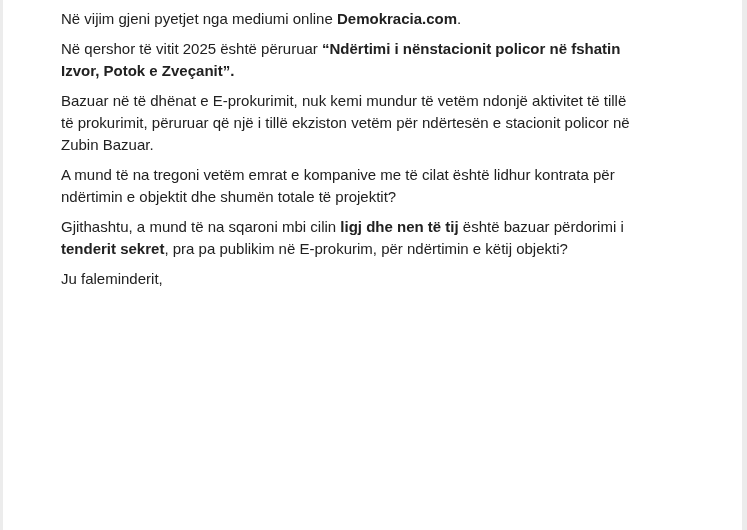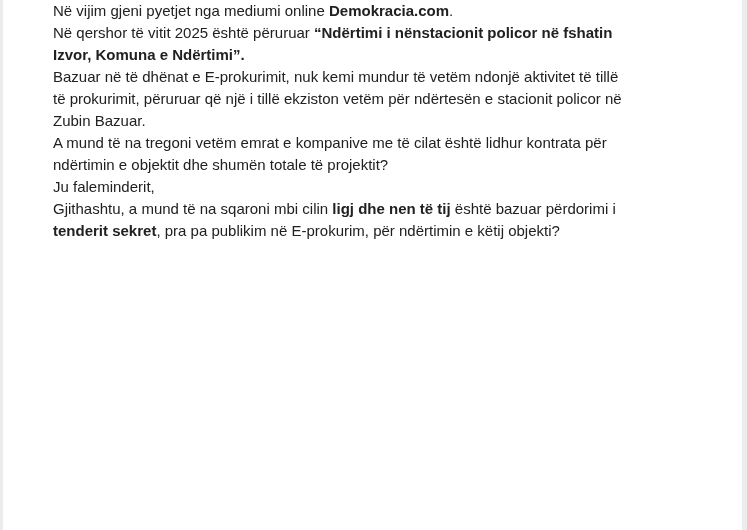--- a/index.html
+++ b/index.html
@@ -25,38 +25,38 @@
   .email-body {
     position: absolute;
     left: 53px;
     top: 0;
     width: 660px;
     color: #212121;
     font-size: 15px;
     line-height: 22px;
   }
   .email-body p {
-    margin: 0;
+    margin: 8px;
   }
   .email-body .line { white-space: nowrap; }
   .email-body .bold { font-weight: bold; }
   
   .p0 { margin-top: 27px; }
   .p1 { margin-top: 64px; }
   .p2 { margin-top: 46px; }
   .p3 { margin-top: 18px; }
   .p4 { margin-top: 24px; }
   .p5 { margin-top: 66px; }
 </style>
 </head>
 <body>
 
 <div class="edge-gutter left"></div>
 <div class="edge-gutter right"></div>
 
 <div class="email-body">
     <p class="para p0"><span class="line"><span>Në vijim gjeni pyetjet nga mediumi online </span><span class="bold">Demokracia.com</span><span>.</span></span></p>
-    <p class="para p1"><span class="line"><span>Në qershor të vitit 2025 është përuruar </span><span class="bold">“Ndërtimi i nënstacionit policor në fshatin</span></span><br><span class="line"><span class="bold">Izvor, Komuna e Ndërtimi”.</span></span></p>
+    <p class="para p1"><span class="line"><span>Në qershor të vitit 2025 është përuruar </span><span class="bold">“Ndërtimi i nënstacionit policor në fshatin</span></span><br><span class="line"><span class="bold">Izvor, Potok e Zveçanit”.</span></span></p>
     <p class="para p2"><span class="line"><span>Bazuar në të dhënat e E-prokurimit, nuk kemi mundur të vetëm ndonjë aktivitet të tillë</span></span><br><span class="line"><span>të prokurimit, përuruar që një i tillë ekziston vetëm për ndërtesën e stacionit policor në</span></span><br><span class="line"><span>Zubin Bazuar.</span></span></p>
     <p class="para p3"><span class="line"><span>A mund të na tregoni vetëm emrat e kompanive me të cilat është lidhur kontrata për</span></span><br><span class="line"><span>ndërtimin e objektit dhe shumën totale të projektit?</span></span></p>
+    <p class="para p4"><span class="line"><span>Gjithashtu, a mund të na sqaroni mbi cilin </span><span class="bold">ligj dhe nen të tij</span><span> është bazuar përdorimi i</span></span><br><span class="line"><span class="bold">tenderit sekret</span><span>, pra pa publikim në E-prokurim, për ndërtimin e këtij objekti?</span></span></p>
     <p class="para p5"><span class="line"><span>Ju faleminderit,</span></span></p>
-    <p class="para p4"><span class="line"><span>Gjithashtu, a mund të na sqaroni mbi cilin </span><span class="bold">ligj dhe nen të tij</span><span> është bazuar përdorimi i</span></span><br><span class="line"><span class="bold">tenderit sekret</span><span>, pra pa publikim në E-prokurim, për ndërtimin e këtij objekti?</span></span></p>
   </div>
 
 </body></html>

